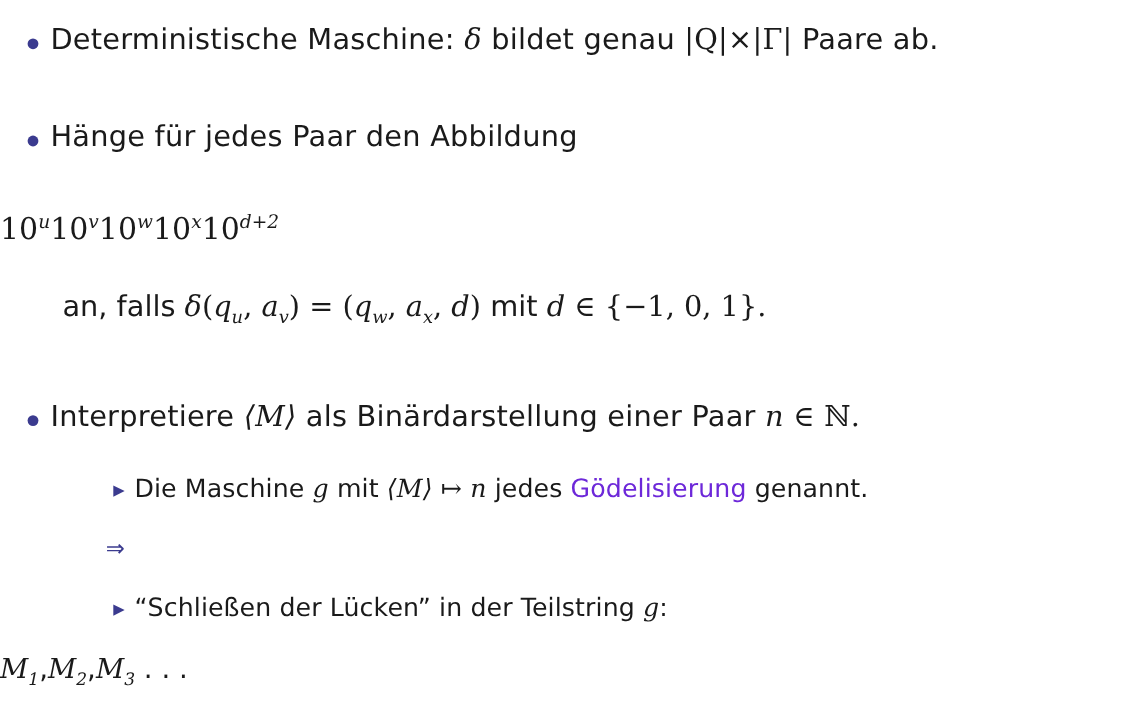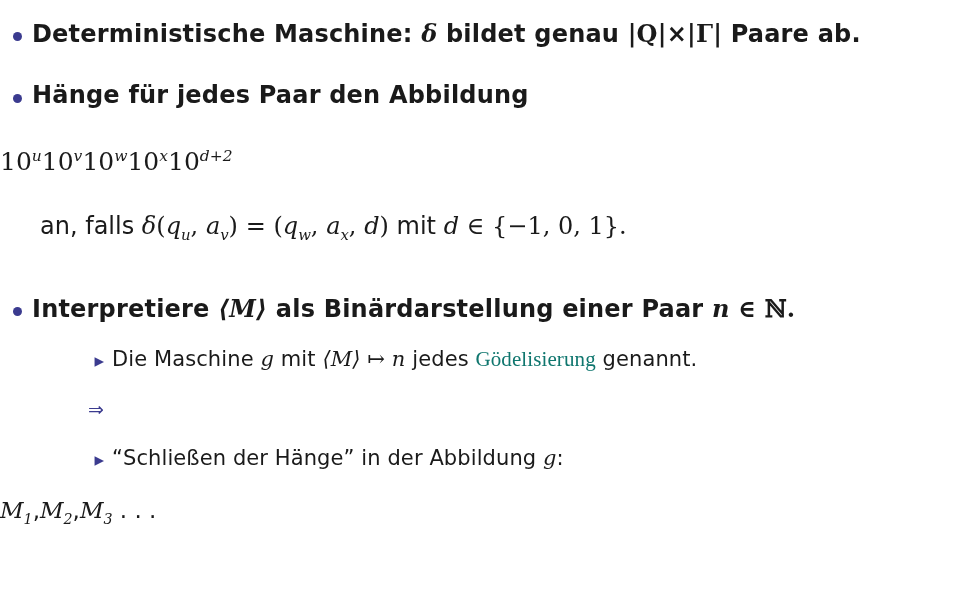--- a/index.html
+++ b/index.html
@@ -17,22 +17,21 @@
   .slide {
     position: relative;
     width: 953px;
     height: 600px;
     padding: 0;
     box-sizing: border-box;
   }
   .bullet-row {
     display: flex;
     align-items: flex-start;
-    margin: 2px;
-    font-weight: bold;
+    margin: 12px;
   }
   .bullet-dot {
     flex: 0 0 auto;
     width: 30px;
     display: flex;
     justify-content: center;
     align-items: flex-start;
   }
   .bullet-dot::before {
     content: "";
@@ -65,37 +64,37 @@
   .sub-text {
     font-size: 21px;
     line-height: 1.35;
     letter-spacing: 0.1px;
   }
   .centered-math {
     text-align: left;
     font-size: 25px;
   }
   .link {
-    color: #0f766e;
-    font-family: Liberation Serif, serif;
+    color: #6d28d9;
   }
   
   .mi { font-family: "DejaVu Serif", serif; font-style: italic; }
   .mu { font-family: "DejaVu Serif", serif; font-style: normal; }
   .mgreek { font-family: "DejaVu Serif", serif; font-style: italic; }
   sup.sm { font-size: 0.62em; vertical-align: super; font-family: "DejaVu Serif", serif; font-style: italic; }
   sub.sm { font-size: 0.62em; vertical-align: sub; font-family: "DejaVu Serif", serif; font-style: italic; }
   .row-gap-1 { height: 26px; }
   .row-gap-2 { height: 18px; }
   .row-gap-3 { height: 34px; }
   .row-gap-4 { height: 10px; }
   .indent-line {
     padding-left: 40px;
     font-size: 24px;
     line-height: 1.3;
+    margin-left: 12px;
   }
   .nowrap { white-space: nowrap; }
 </style>
 </head>
 <body>
 
 <div class="slide">
 
   <div class="row-gap-4"></div>
 
@@ -175,21 +174,21 @@
   <div class="sub-row" style="padding-left:62px;">
     <span class="sub-marker">⇒</span>
   </div>
 
   <div style="height:22px;"></div>
 
   <div class="sub-row" style="padding-left:62px;">
     <span class="sub-marker">▸</span>
     <span class="sub-text">
       <span>
-        <span>“Schließen der Hänge” in der Abbildung</span>
+        <span>“Schließen der Lücken” in der Teilstring</span>
         <span class="mi">g</span><span>:</span>
       </span>
       <br>
     </span>
   </div>
 
   <div style="height:24px;"></div>
 
   <div class="centered-math" style="font-size:23px;">
     <span class="mi">M</span><sub class="sm">1</sub><span>,</span><span class="mi">M</span><sub class="sm">2</sub><span>,</span><span class="mi">M</span><sub class="sm">3</sub>

